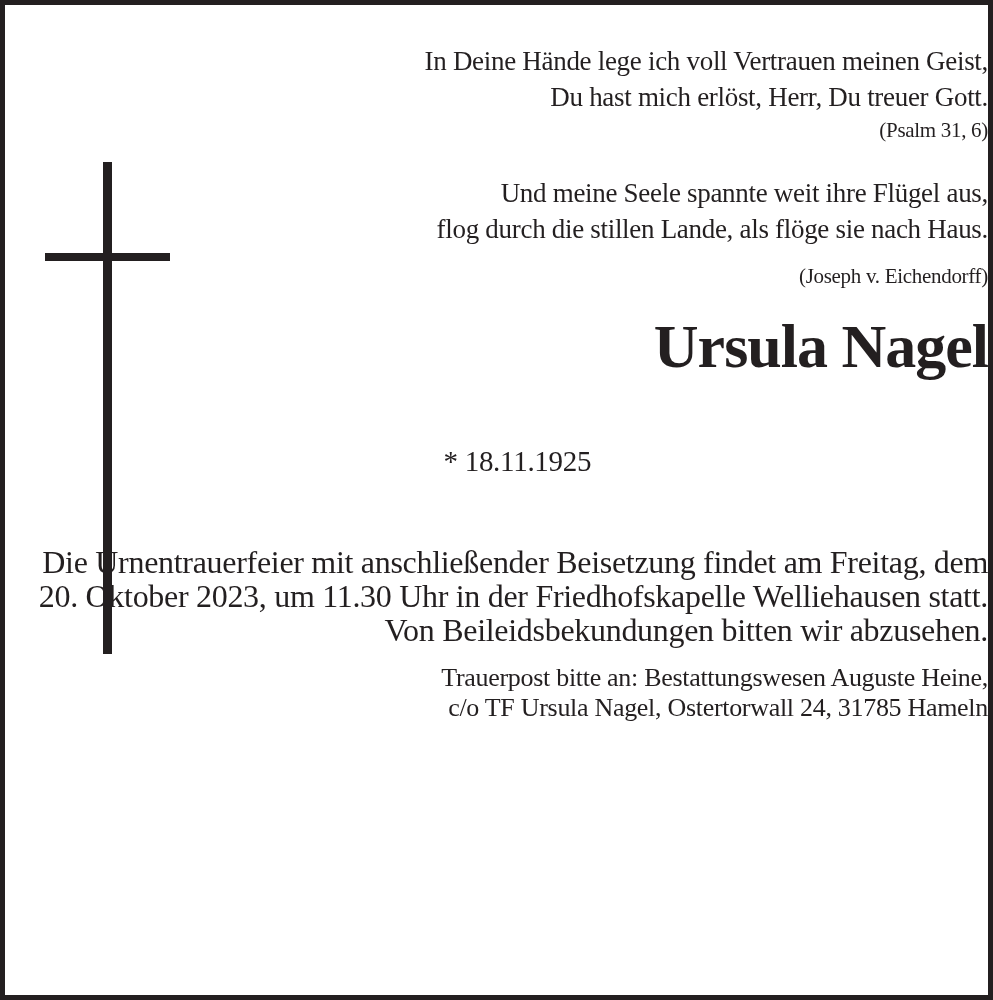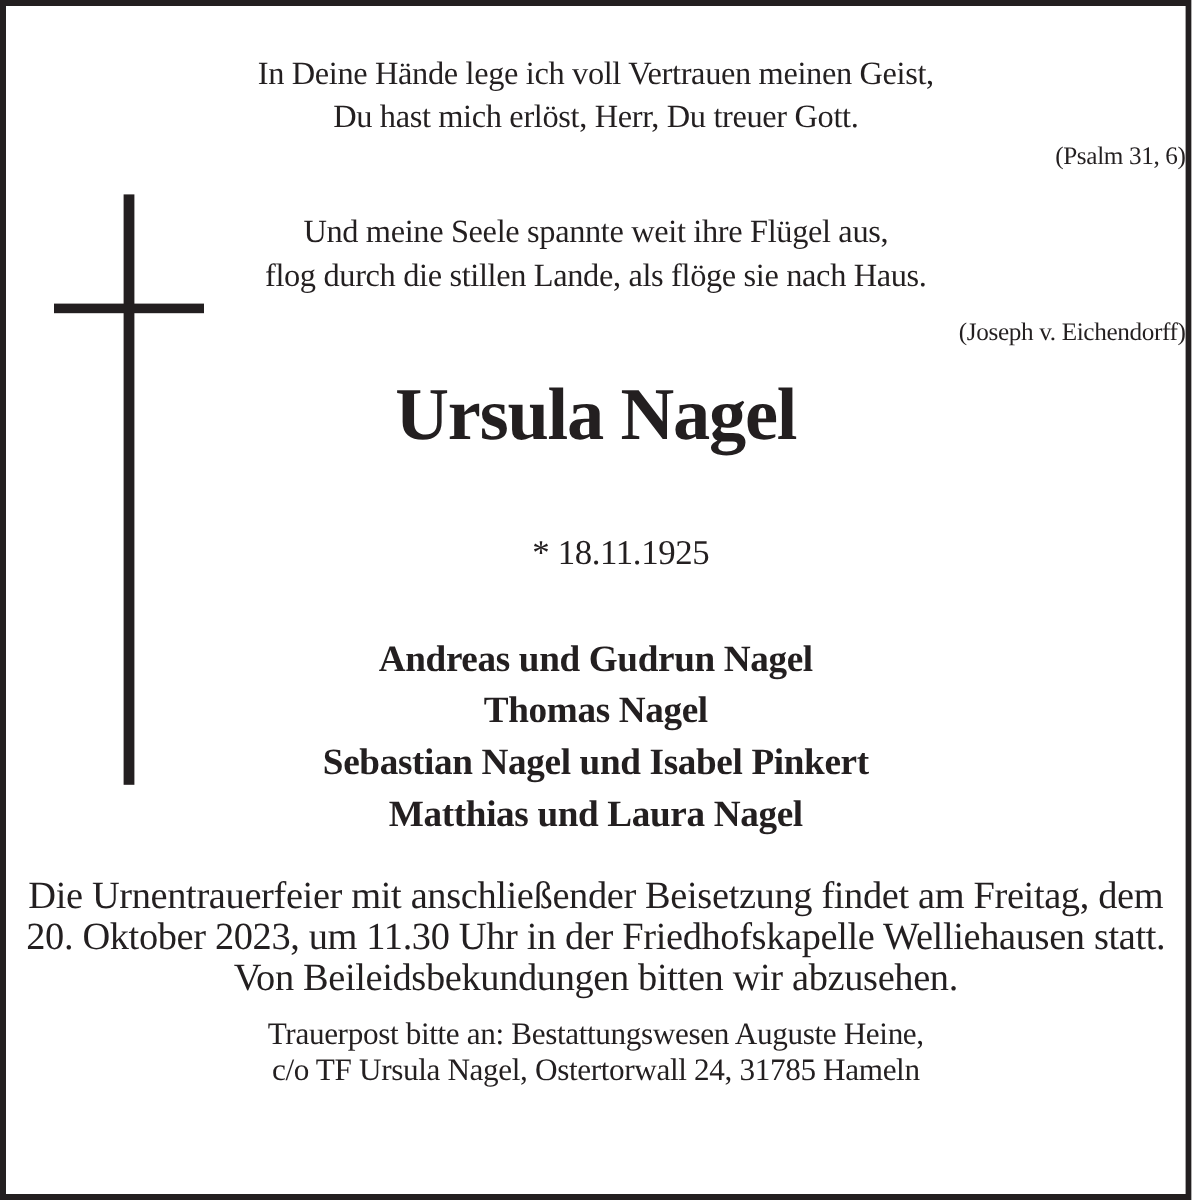--- a/index.html
+++ b/index.html
@@ -12,21 +12,21 @@
     width: 993px;
     height: 1000px;
     box-sizing: border-box;
     border: 5px solid #231f20;
     background: #ffffff;
     color: #231f20;
     font-family: "Liberation Serif", "DejaVu Serif", serif;
     overflow: hidden;
   }
   .centered {
-    text-align: center;
+    text-align: right;
     white-space: pre;
     letter-spacing: -0.3px;
   }
   
   .cross { position: absolute; top: 0; left: 0; }
   .cross-v {
     position: absolute;
     left: 98px;
     top: 157px;
     width: 9px;
@@ -128,26 +128,20 @@
 
   <div class="centered deceased-name">Ursula Nagel</div>
 
   <div class="dates-row">
     <div class="date-item">
       <span>*</span><span> </span><span>18.11.1925</span>
     </div>
   </div>
 
 
-  <div class="family-names">
-    <div class="centered">Andreas und Gudrun Nagel</div>
-    <div class="centered">Thomas Nagel</div>
-    <div class="centered">Sebastian Nagel und Isabel Pinkert</div>
-    <div class="centered">Matthias und Laura Nagel</div>
-  </div>
 
   <div class="centered para-funeral">Die Urnentrauerfeier mit anschließender Beisetzung findet am Freitag, dem
 20. Oktober 2023, um 11.30 Uhr in der Friedhofskapelle Welliehausen statt.
 Von Beileidsbekundungen bitten wir abzusehen.</div>
 
 
   <div class="centered para-mail">Trauerpost bitte an: Bestattungswesen Auguste Heine,
 c/o TF Ursula Nagel, Ostertorwall 24, 31785 Hameln</div>
 
 </div>

